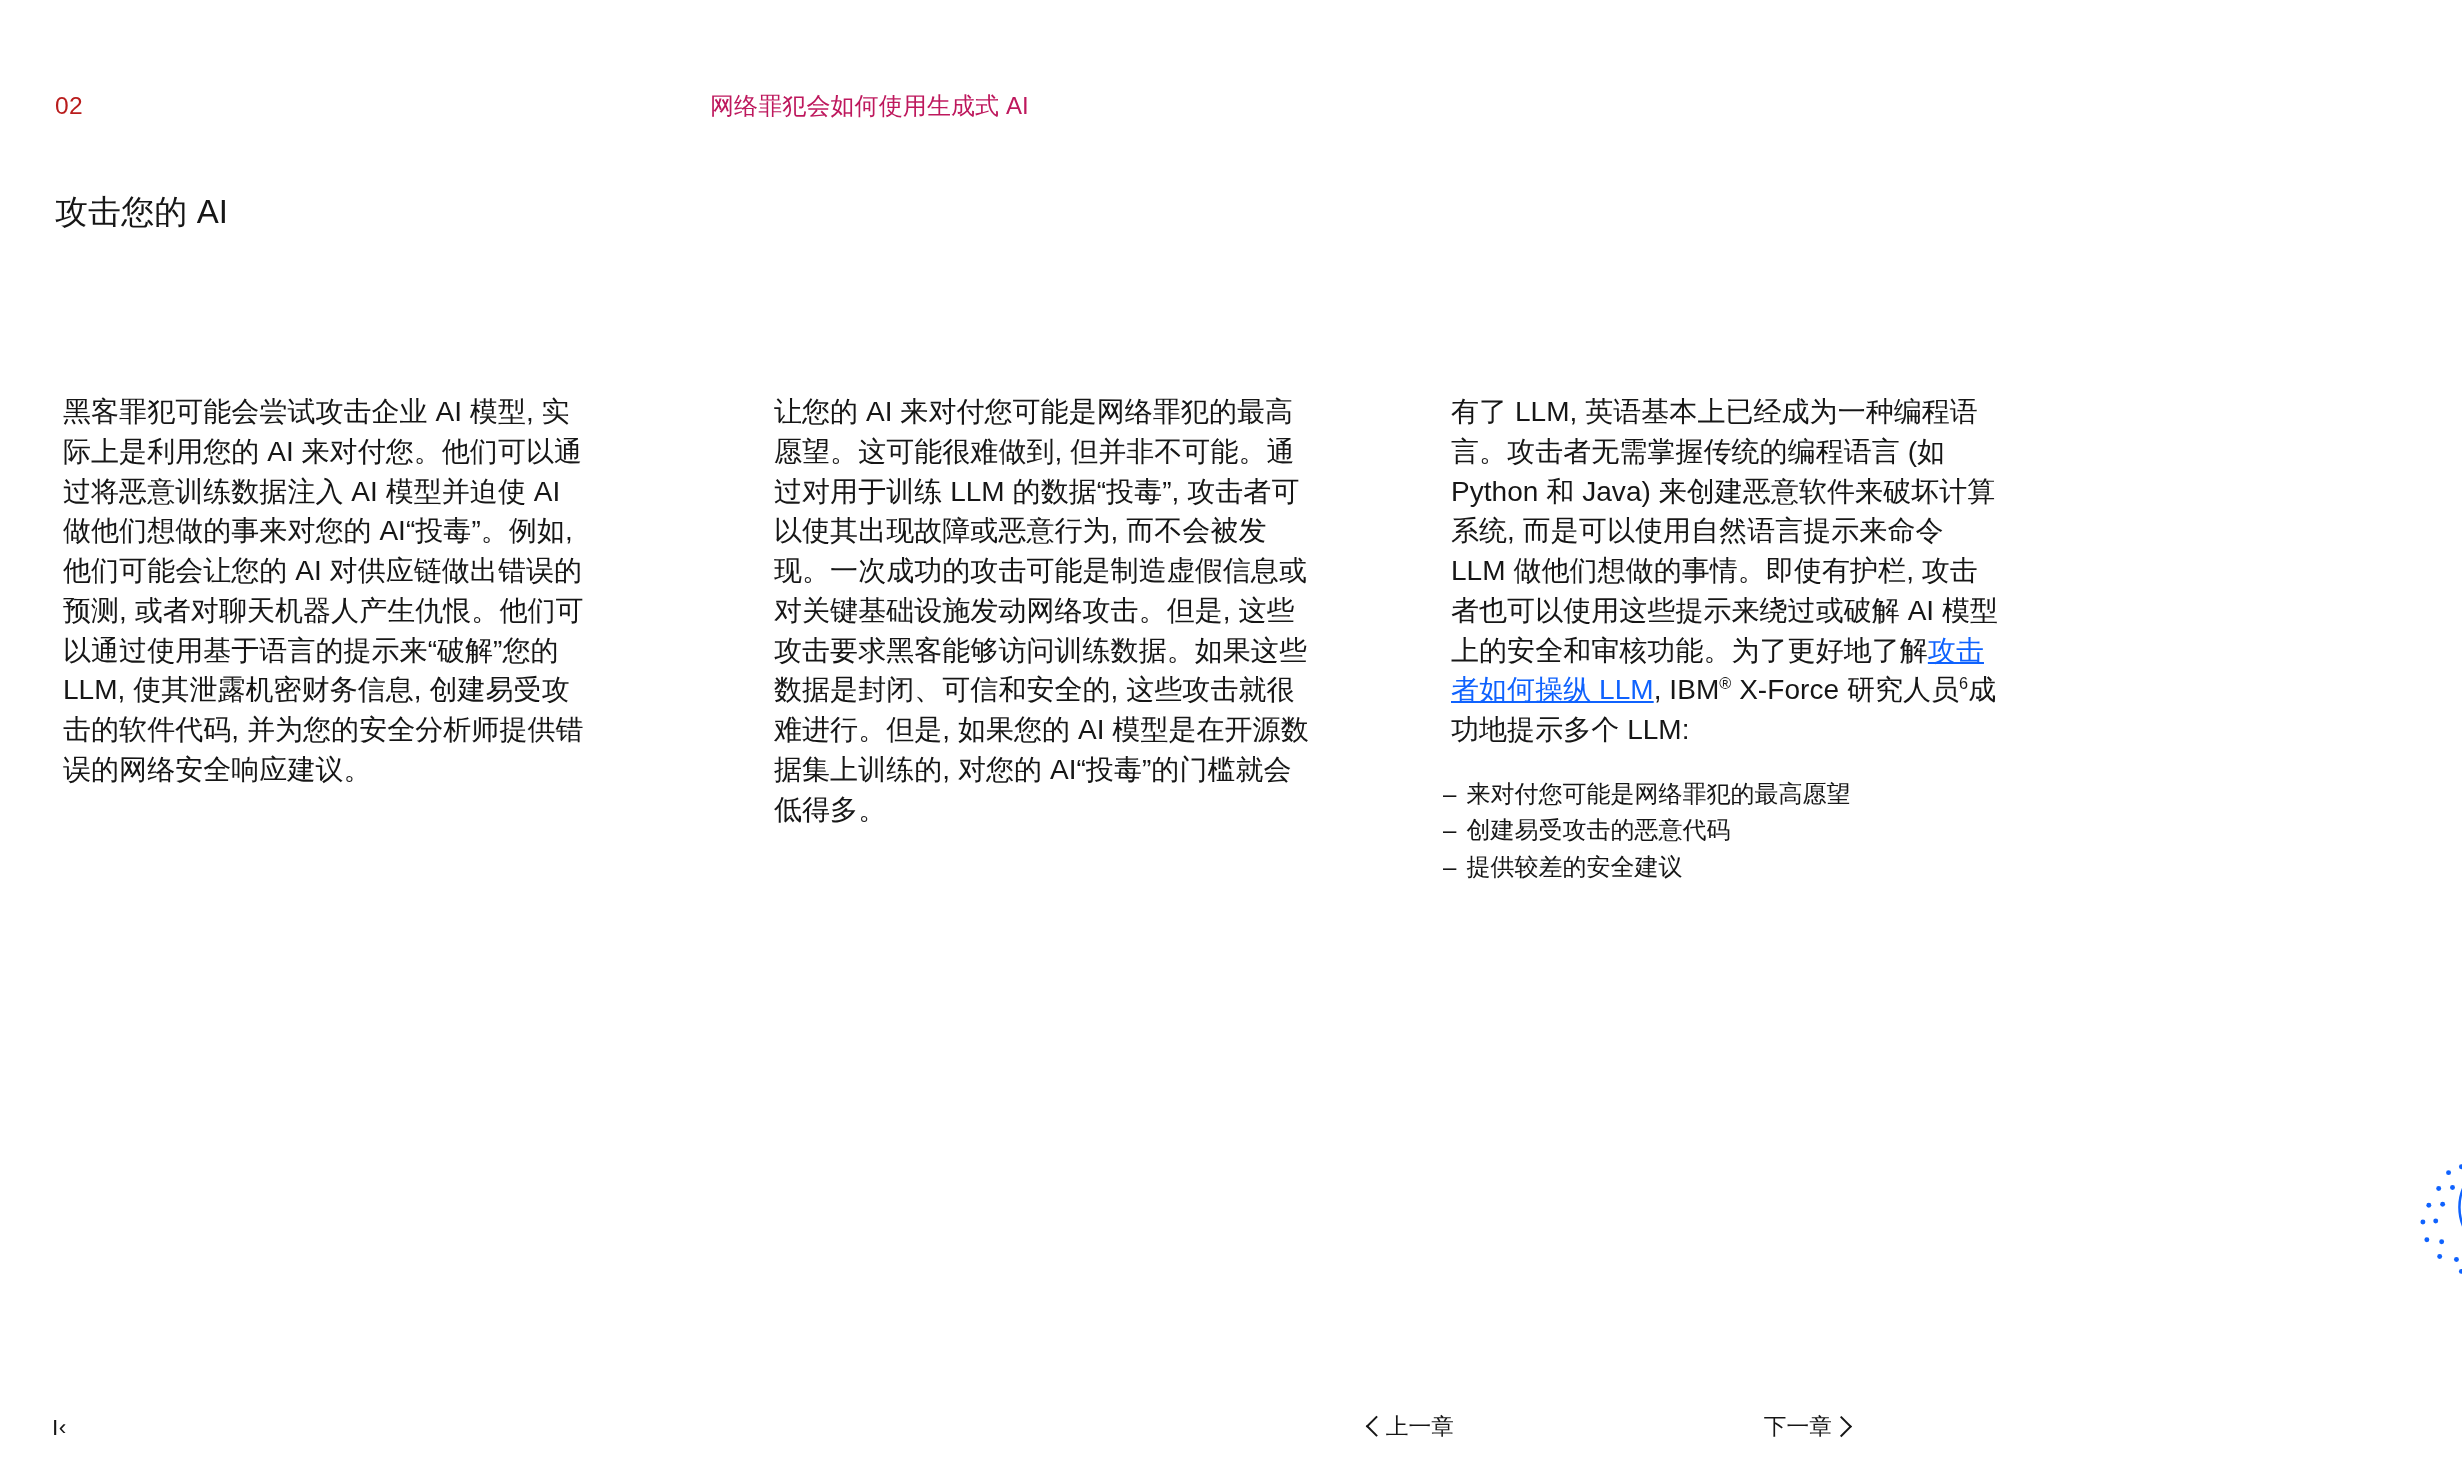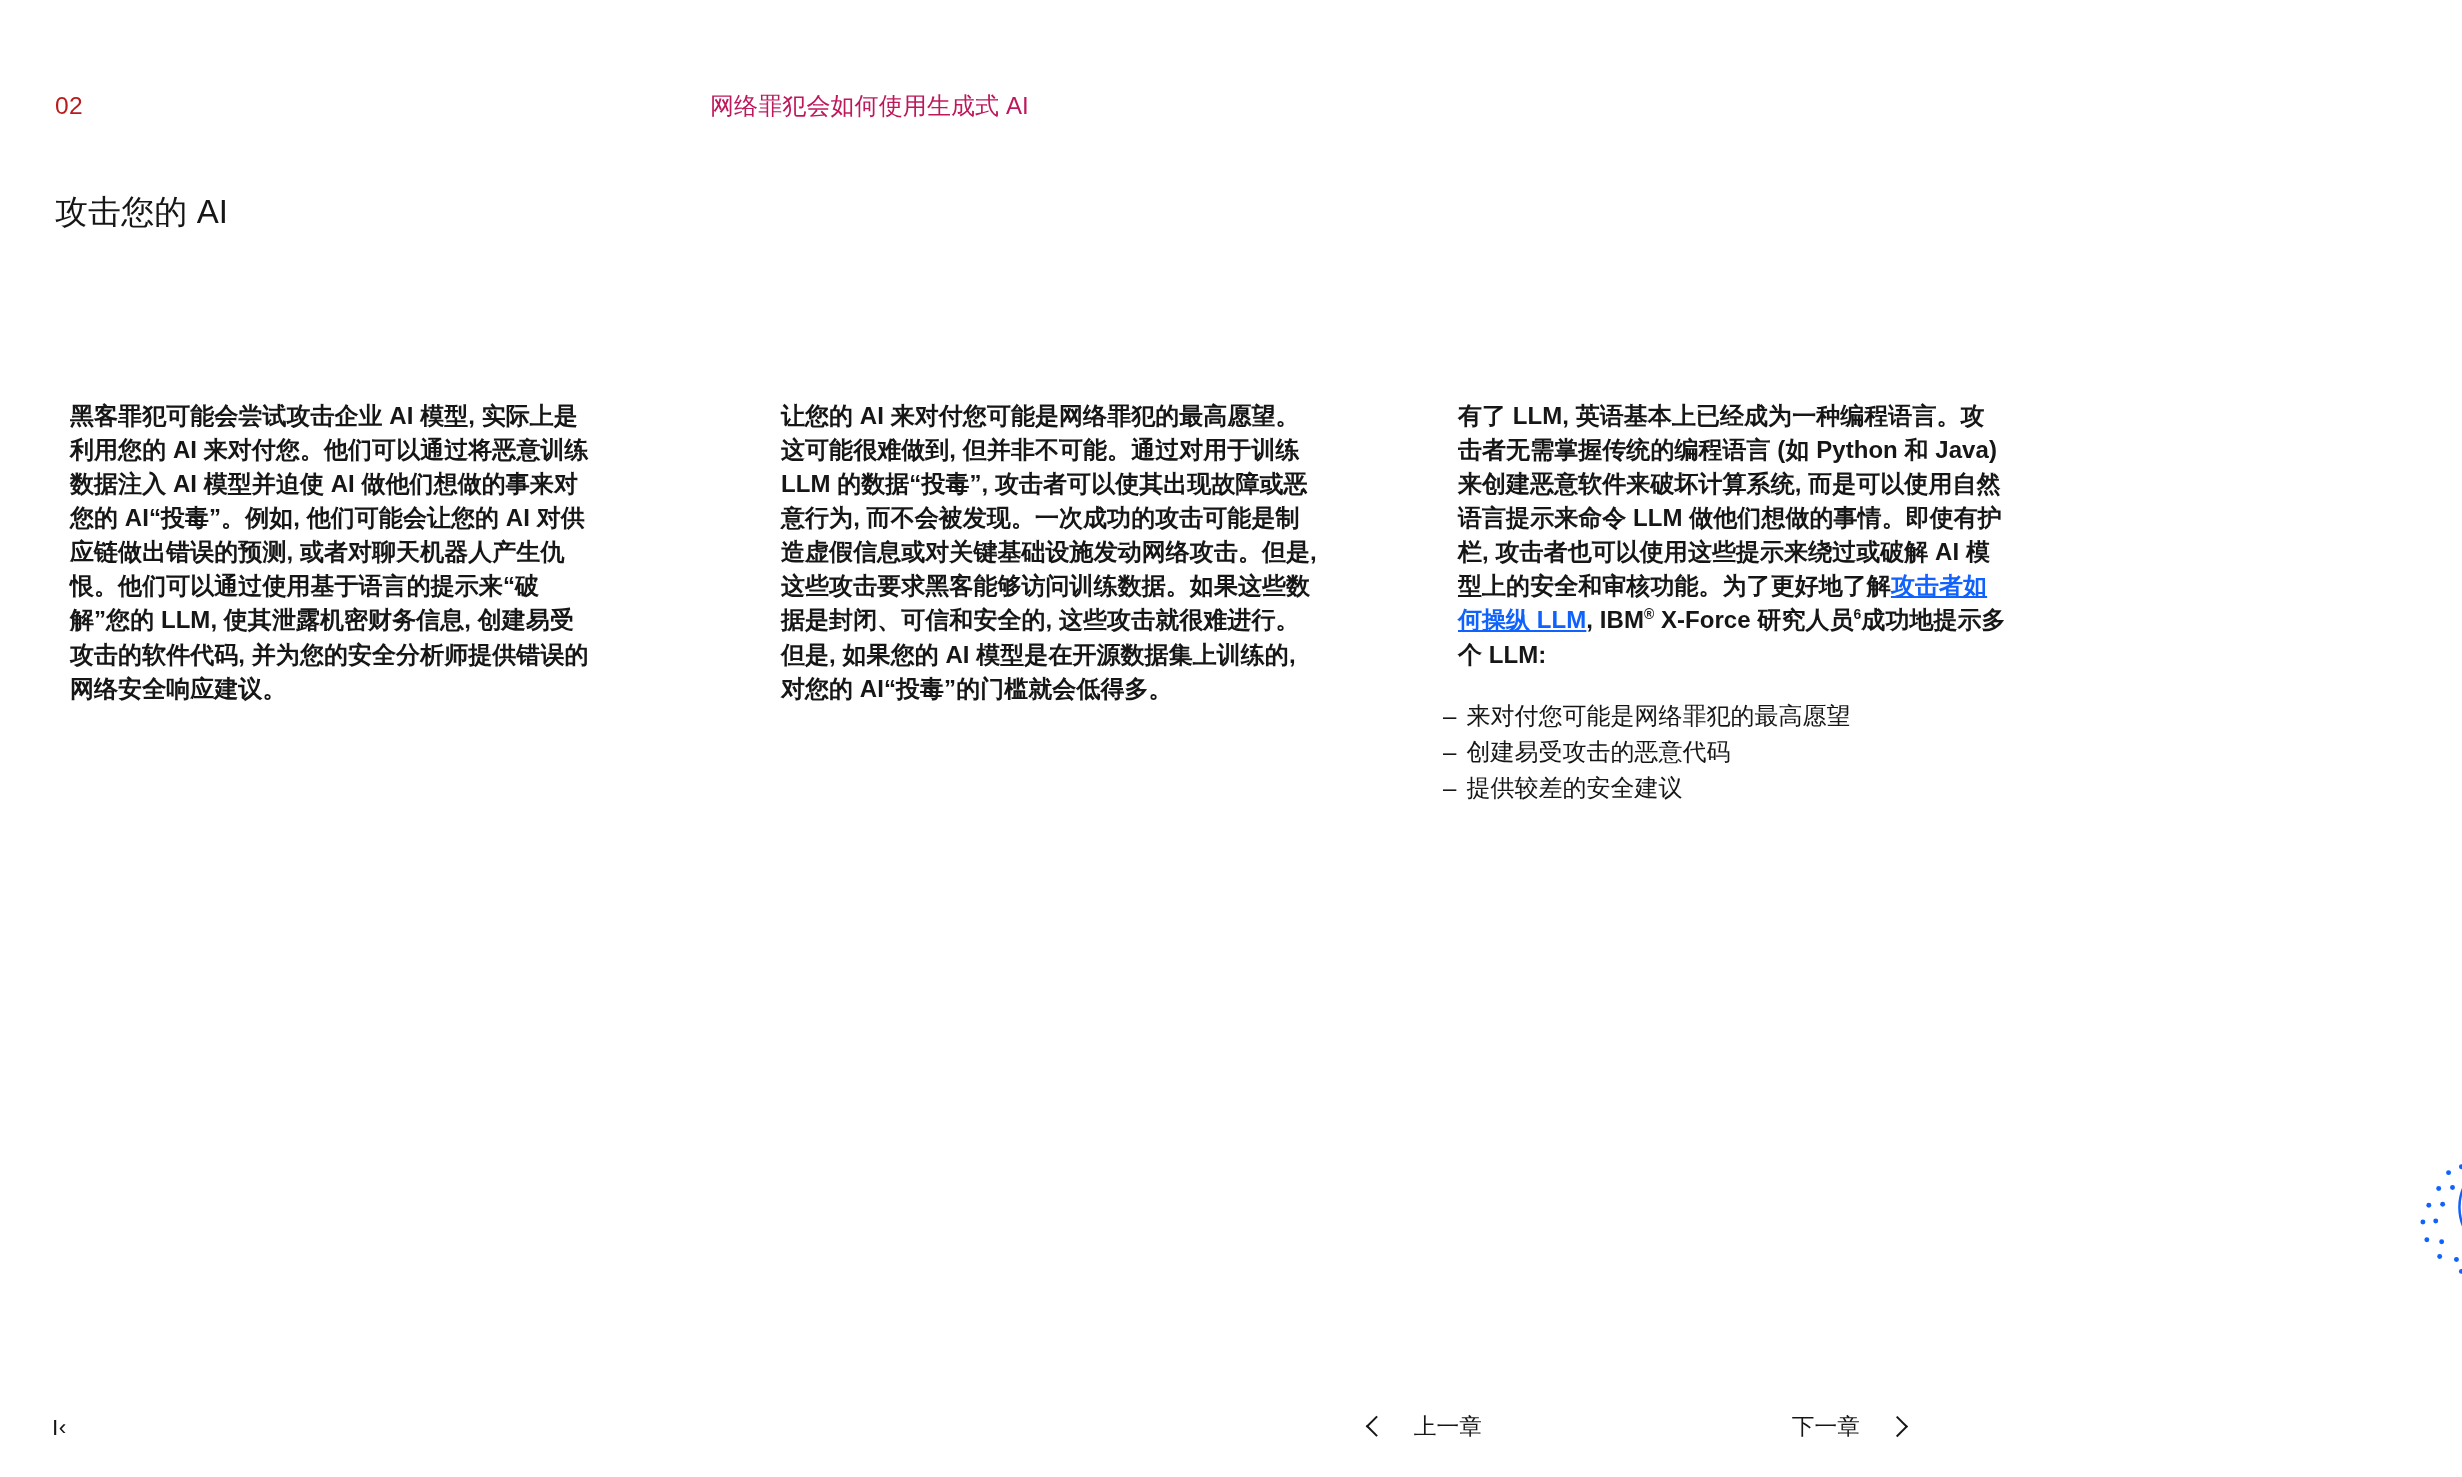--- a/index.html
+++ b/index.html
@@ -77,26 +77,26 @@
 
   .col-heading {
     font-size: 24px;
     font-weight: bold;
     color: #161616;
     line-height: 1.42;
     margin: 0 0 0 0;
     letter-spacing: 0.1px;
   }
   .col-body {
-    font-size: 24px;
-    font-weight: 700;
+    font-size: 28px;
+    font-weight: 400;
     color: #161616;
     line-height: 1.42;
     letter-spacing: 0.05px;
-    margin: 15px;
+    margin: 8px;
   }
   .col-1 .col-body { width: 527px; }
   .col-2 .col-body { width: 539px; }
   .col-3 .col-body { width: 549px; }
 
   .inline-link {
     color: #0f62fe;
     text-decoration: underline;
     text-underline-offset: 2px;
   }
@@ -156,21 +156,21 @@
     left: 1369px;
     bottom: 35px;
     display: flex;
     align-items: center;
     gap: 0px;
     font-size: 22.7px;
   }
   .nav-group {
     display: flex;
     align-items: center;
-    gap: 30px;
+    gap: 2px;
   }
   .nav-prev { margin-right: 310px; }
   .chev {
     display: inline-block;
     width: 12.8px;
     height: 12.8px;
     border-top: 2px solid #161616;
     border-right: 2px solid #161616;
   }
   .chev-left { transform: rotate(-135deg); }

